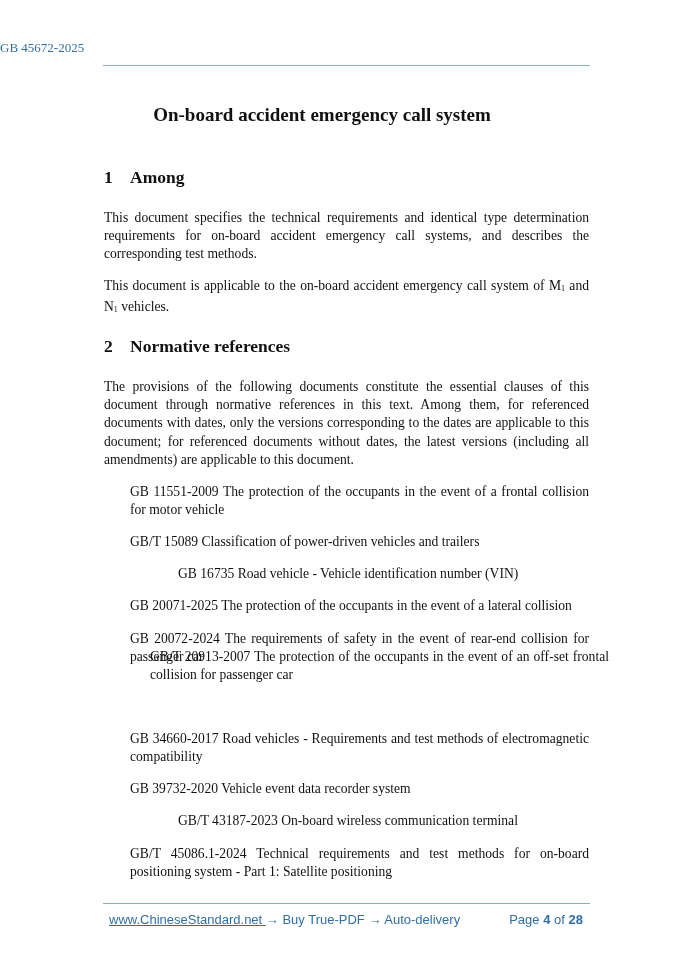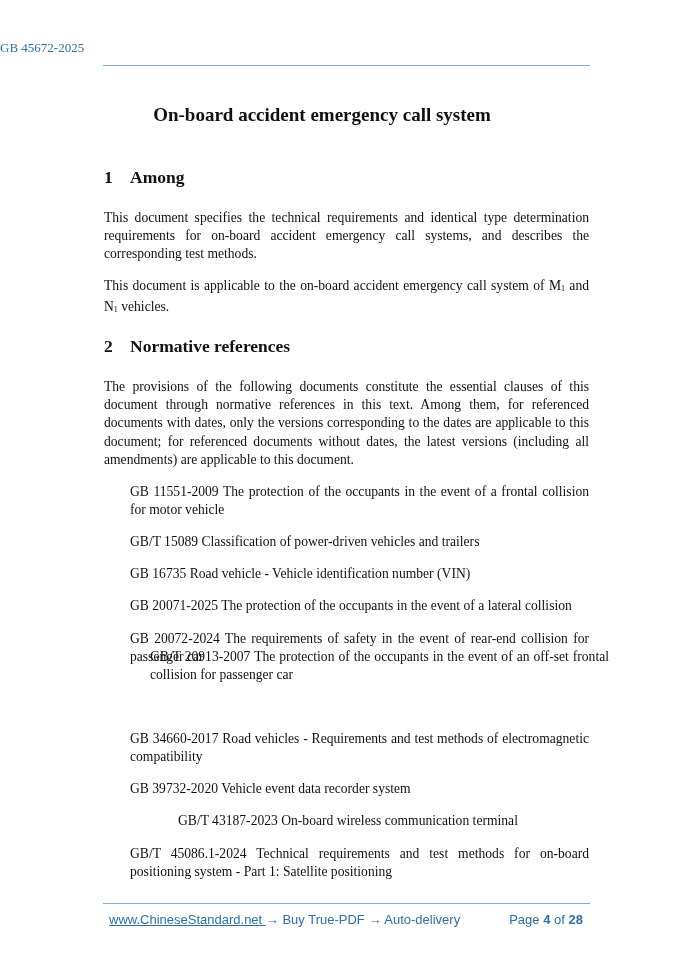--- a/index.html
+++ b/index.html
@@ -41,21 +41,21 @@
 </div>
 
 <div class="h1" style="top:336px;">
   <span class="num">2</span><span>Normative references</span>
 </div>
 
 <div class="para" style="top:378px;">The provisions of the following documents constitute the essential clauses of this document through normative references in this text. Among them, for referenced documents with dates, only the versions corresponding to the dates are applicable to this document; for referenced documents without dates, the latest versions (including all amendments) are applicable to this document.</div>
 
 <div class="ref" style="top:483px;">GB 11551-2009 The protection of the occupants in the event of a frontal collision for motor vehicle</div>
 <div class="ref" style="top:533px;">GB/T 15089 Classification of power-driven vehicles and trailers</div>
-<div class="ref" style="top:565px;">GB 16735 Road vehicle - Vehicle identification number (VIN)</div>
+<div class="ref" style="top:565px;margin-left:48px;">GB 16735 Road vehicle - Vehicle identification number (VIN)</div>
 <div class="ref" style="top:597px;">GB 20071-2025 The protection of the occupants in the event of a lateral collision</div>
 <div class="ref" style="top:630px;">GB 20072-2024 The requirements of safety in the event of rear-end collision for passenger car</div>
 <div class="ref" style="top:648px;margin-left:20px;">GB/T 20913-2007 The protection of the occupants in the event of an off-set frontal collision for passenger car</div>
 <div class="ref" style="top:730px;">GB 34660-2017 Road vehicles - Requirements and test methods of electromagnetic compatibility</div>
 <div class="ref" style="top:780px;">GB 39732-2020 Vehicle event data recorder system</div>
 <div class="ref" style="top:812px;margin-left:48px;">GB/T 43187-2023 On-board wireless communication terminal</div>
 <div class="ref" style="top:845px;">GB/T 45086.1-2024 Technical requirements and test methods for on-board positioning system - Part 1: Satellite positioning</div>
 
 <div class="hrule" style="top:903px;"></div>
 

